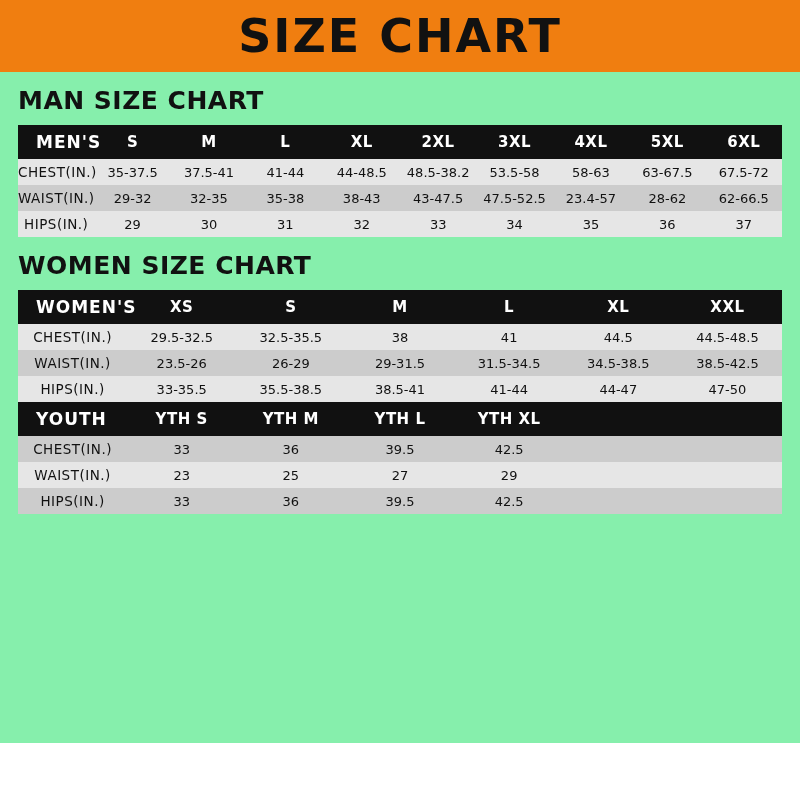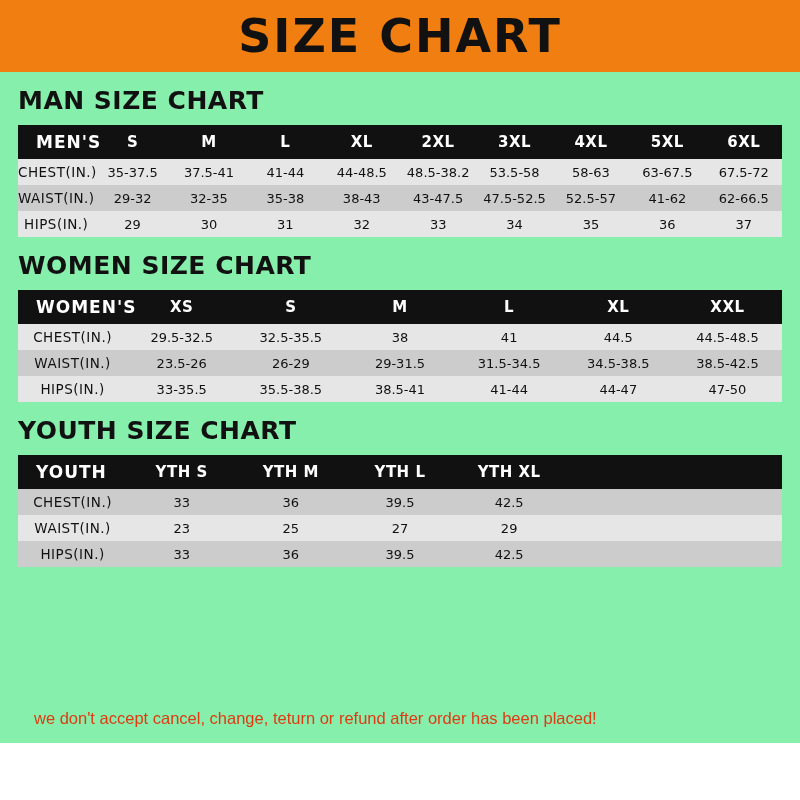--- a/index.html
+++ b/index.html
@@ -138,22 +138,22 @@
           <td>67.5-72</td>
         </tr>
         <tr class="dark">
           <td class="rowlabel">WAIST(IN.)</td>
           <td>29-32</td>
           <td>32-35</td>
           <td>35-38</td>
           <td>38-43</td>
           <td>43-47.5</td>
           <td>47.5-52.5</td>
-          <td>52.5-57</td>
-          <td>41-62</td>
+          <td>23.4-57</td>
+          <td>28-62</td>
           <td>62-66.5</td>
         </tr>
         <tr class="light">
           <td class="rowlabel">HIPS(IN.)</td>
           <td>29</td>
           <td>30</td>
           <td>31</td>
           <td>32</td>
           <td>33</td>
           <td>34</td>
@@ -201,21 +201,20 @@
           <td>33-35.5</td>
           <td>35.5-38.5</td>
           <td>38.5-41</td>
           <td>41-44</td>
           <td>44-47</td>
           <td>47-50</td>
         </tr>
       </tbody>
     </table>
 
-    <div class="section-title">YOUTH SIZE CHART</div>
     <table class="size-table">
       <thead>
         <tr>
           <th class="rowlabel">YOUTH</th>
           <th>YTH S</th>
           <th>YTH M</th>
           <th>YTH L</th>
           <th>YTH XL</th>
           <th></th>
           <th></th>
@@ -246,17 +245,16 @@
           <td>36</td>
           <td>39.5</td>
           <td>42.5</td>
           <td></td>
           <td></td>
         </tr>
       </tbody>
     </table>
 
     <div class="footer-note">
-      <div>we don't accept cancel, change, teturn or refund after order has been placed!</div>
     </div>
 
   </div>
 </div>
 
 </body></html>

